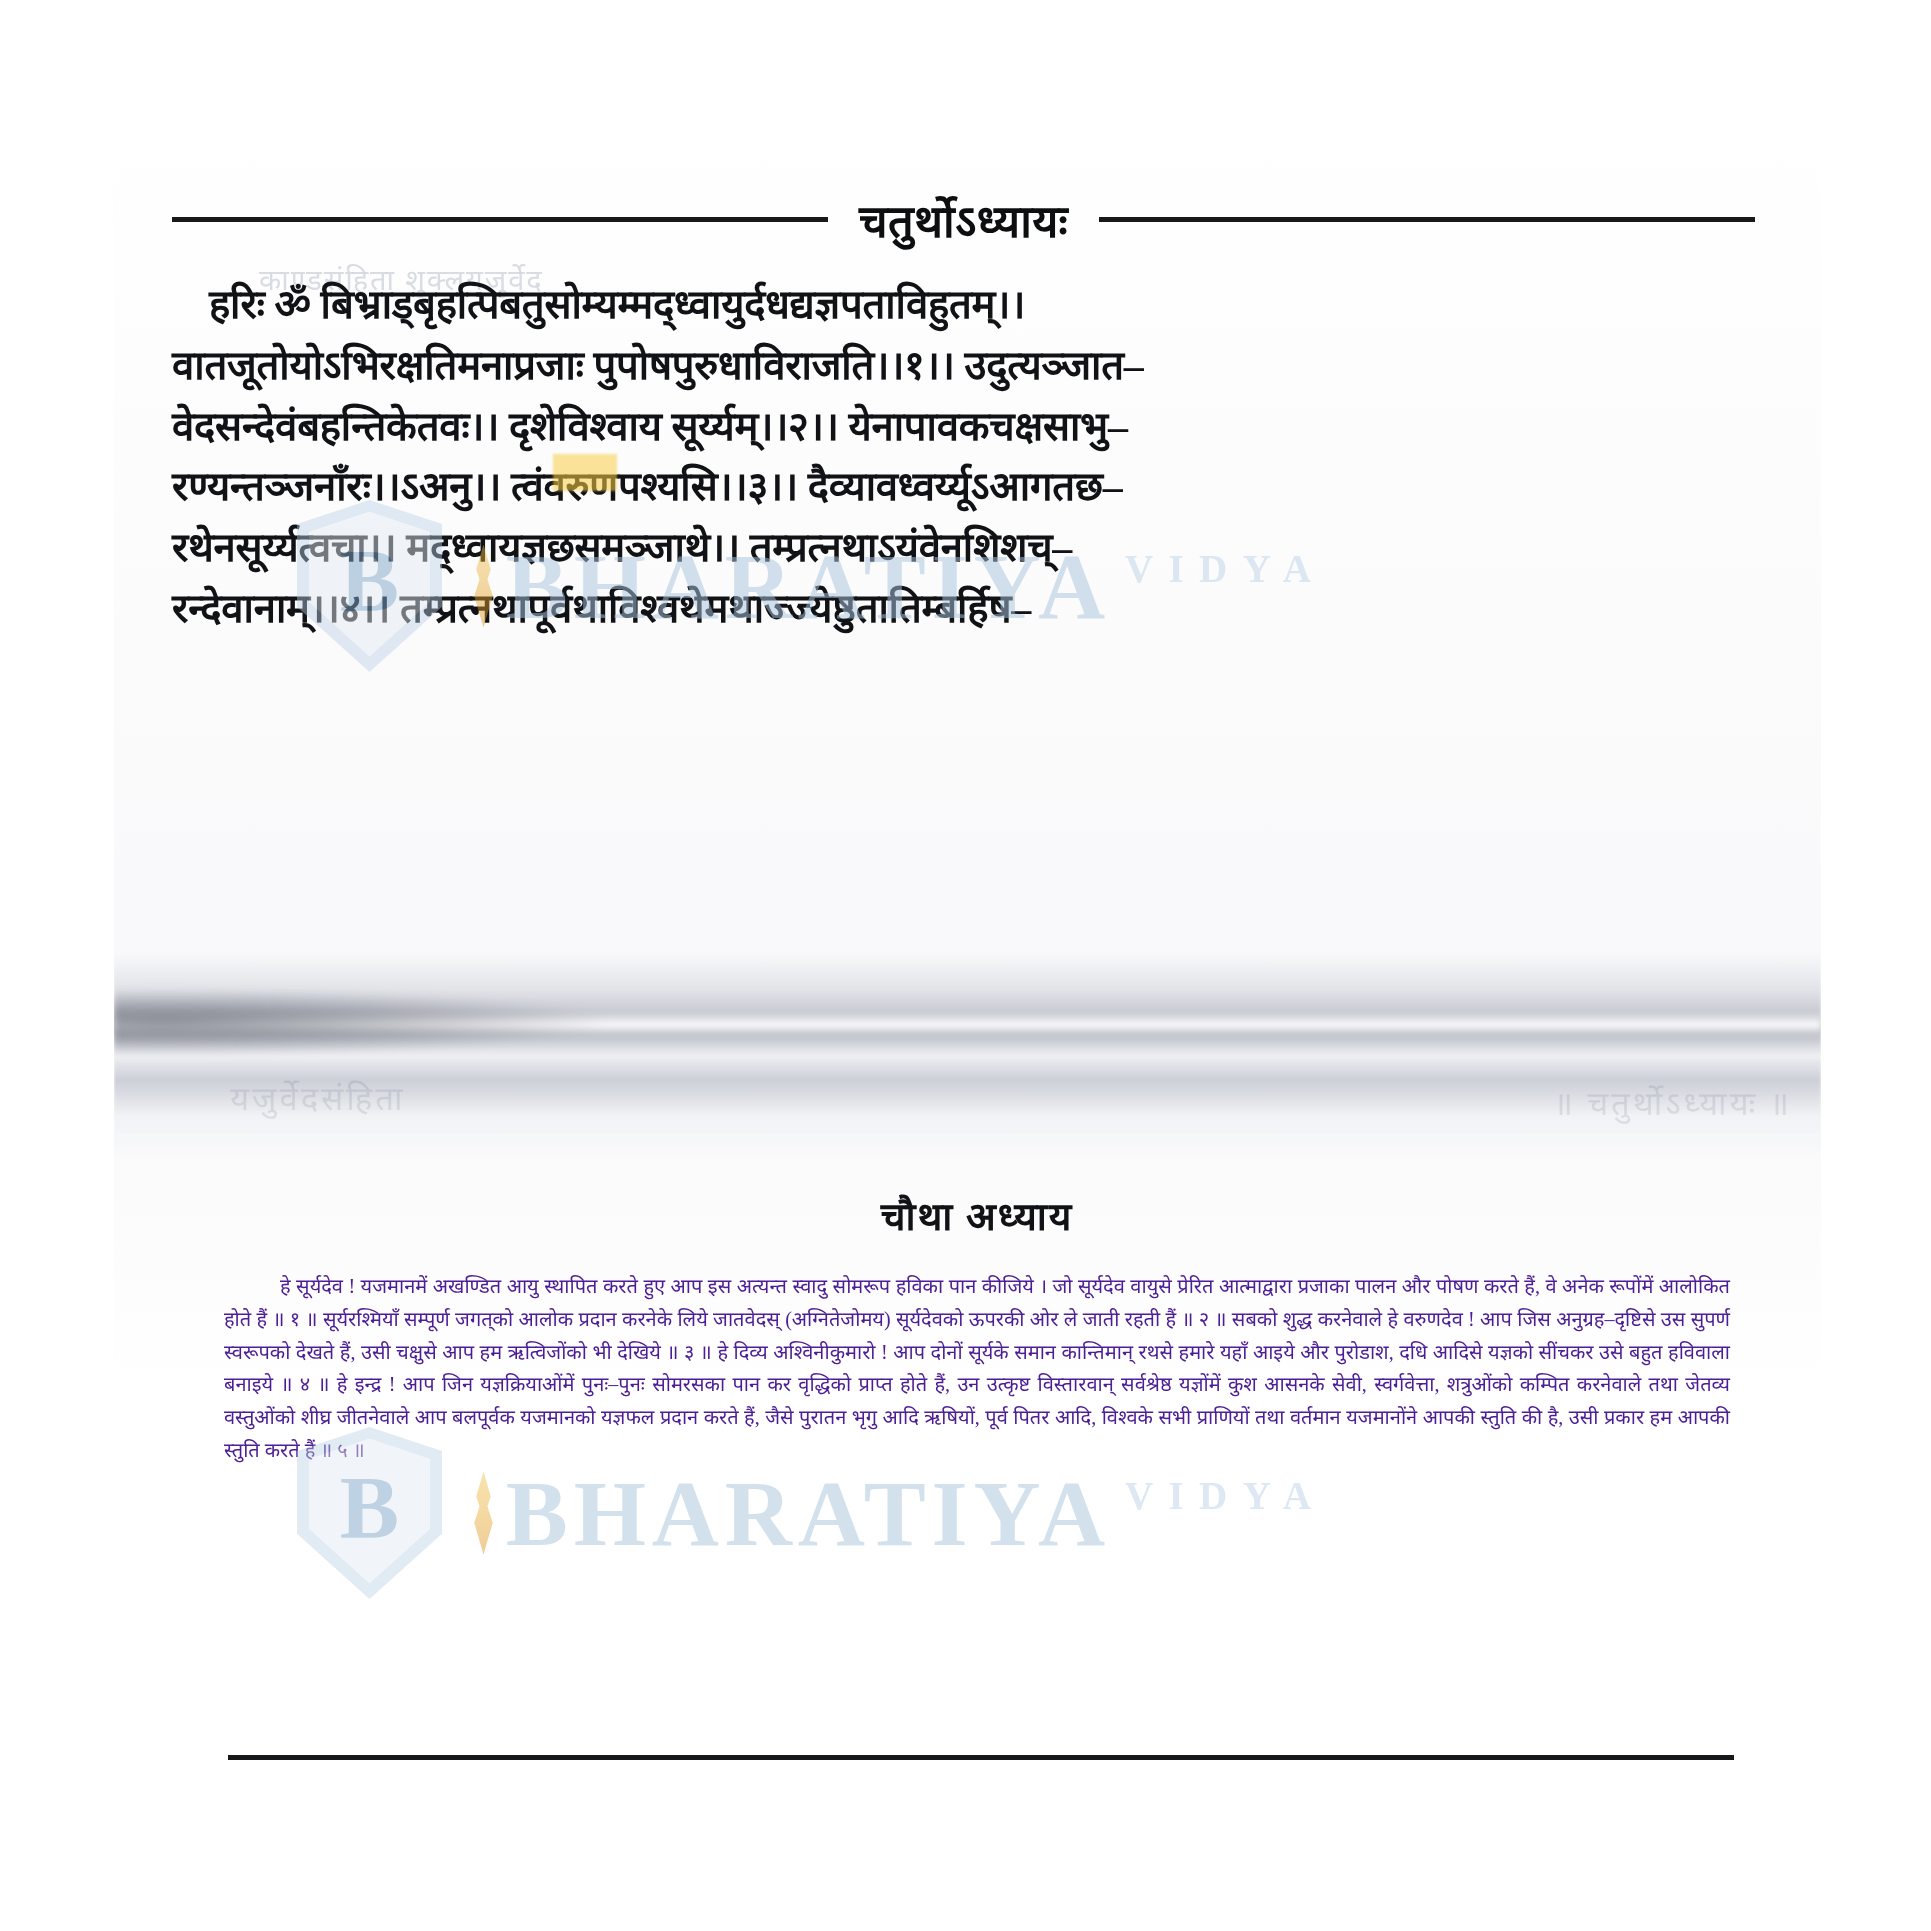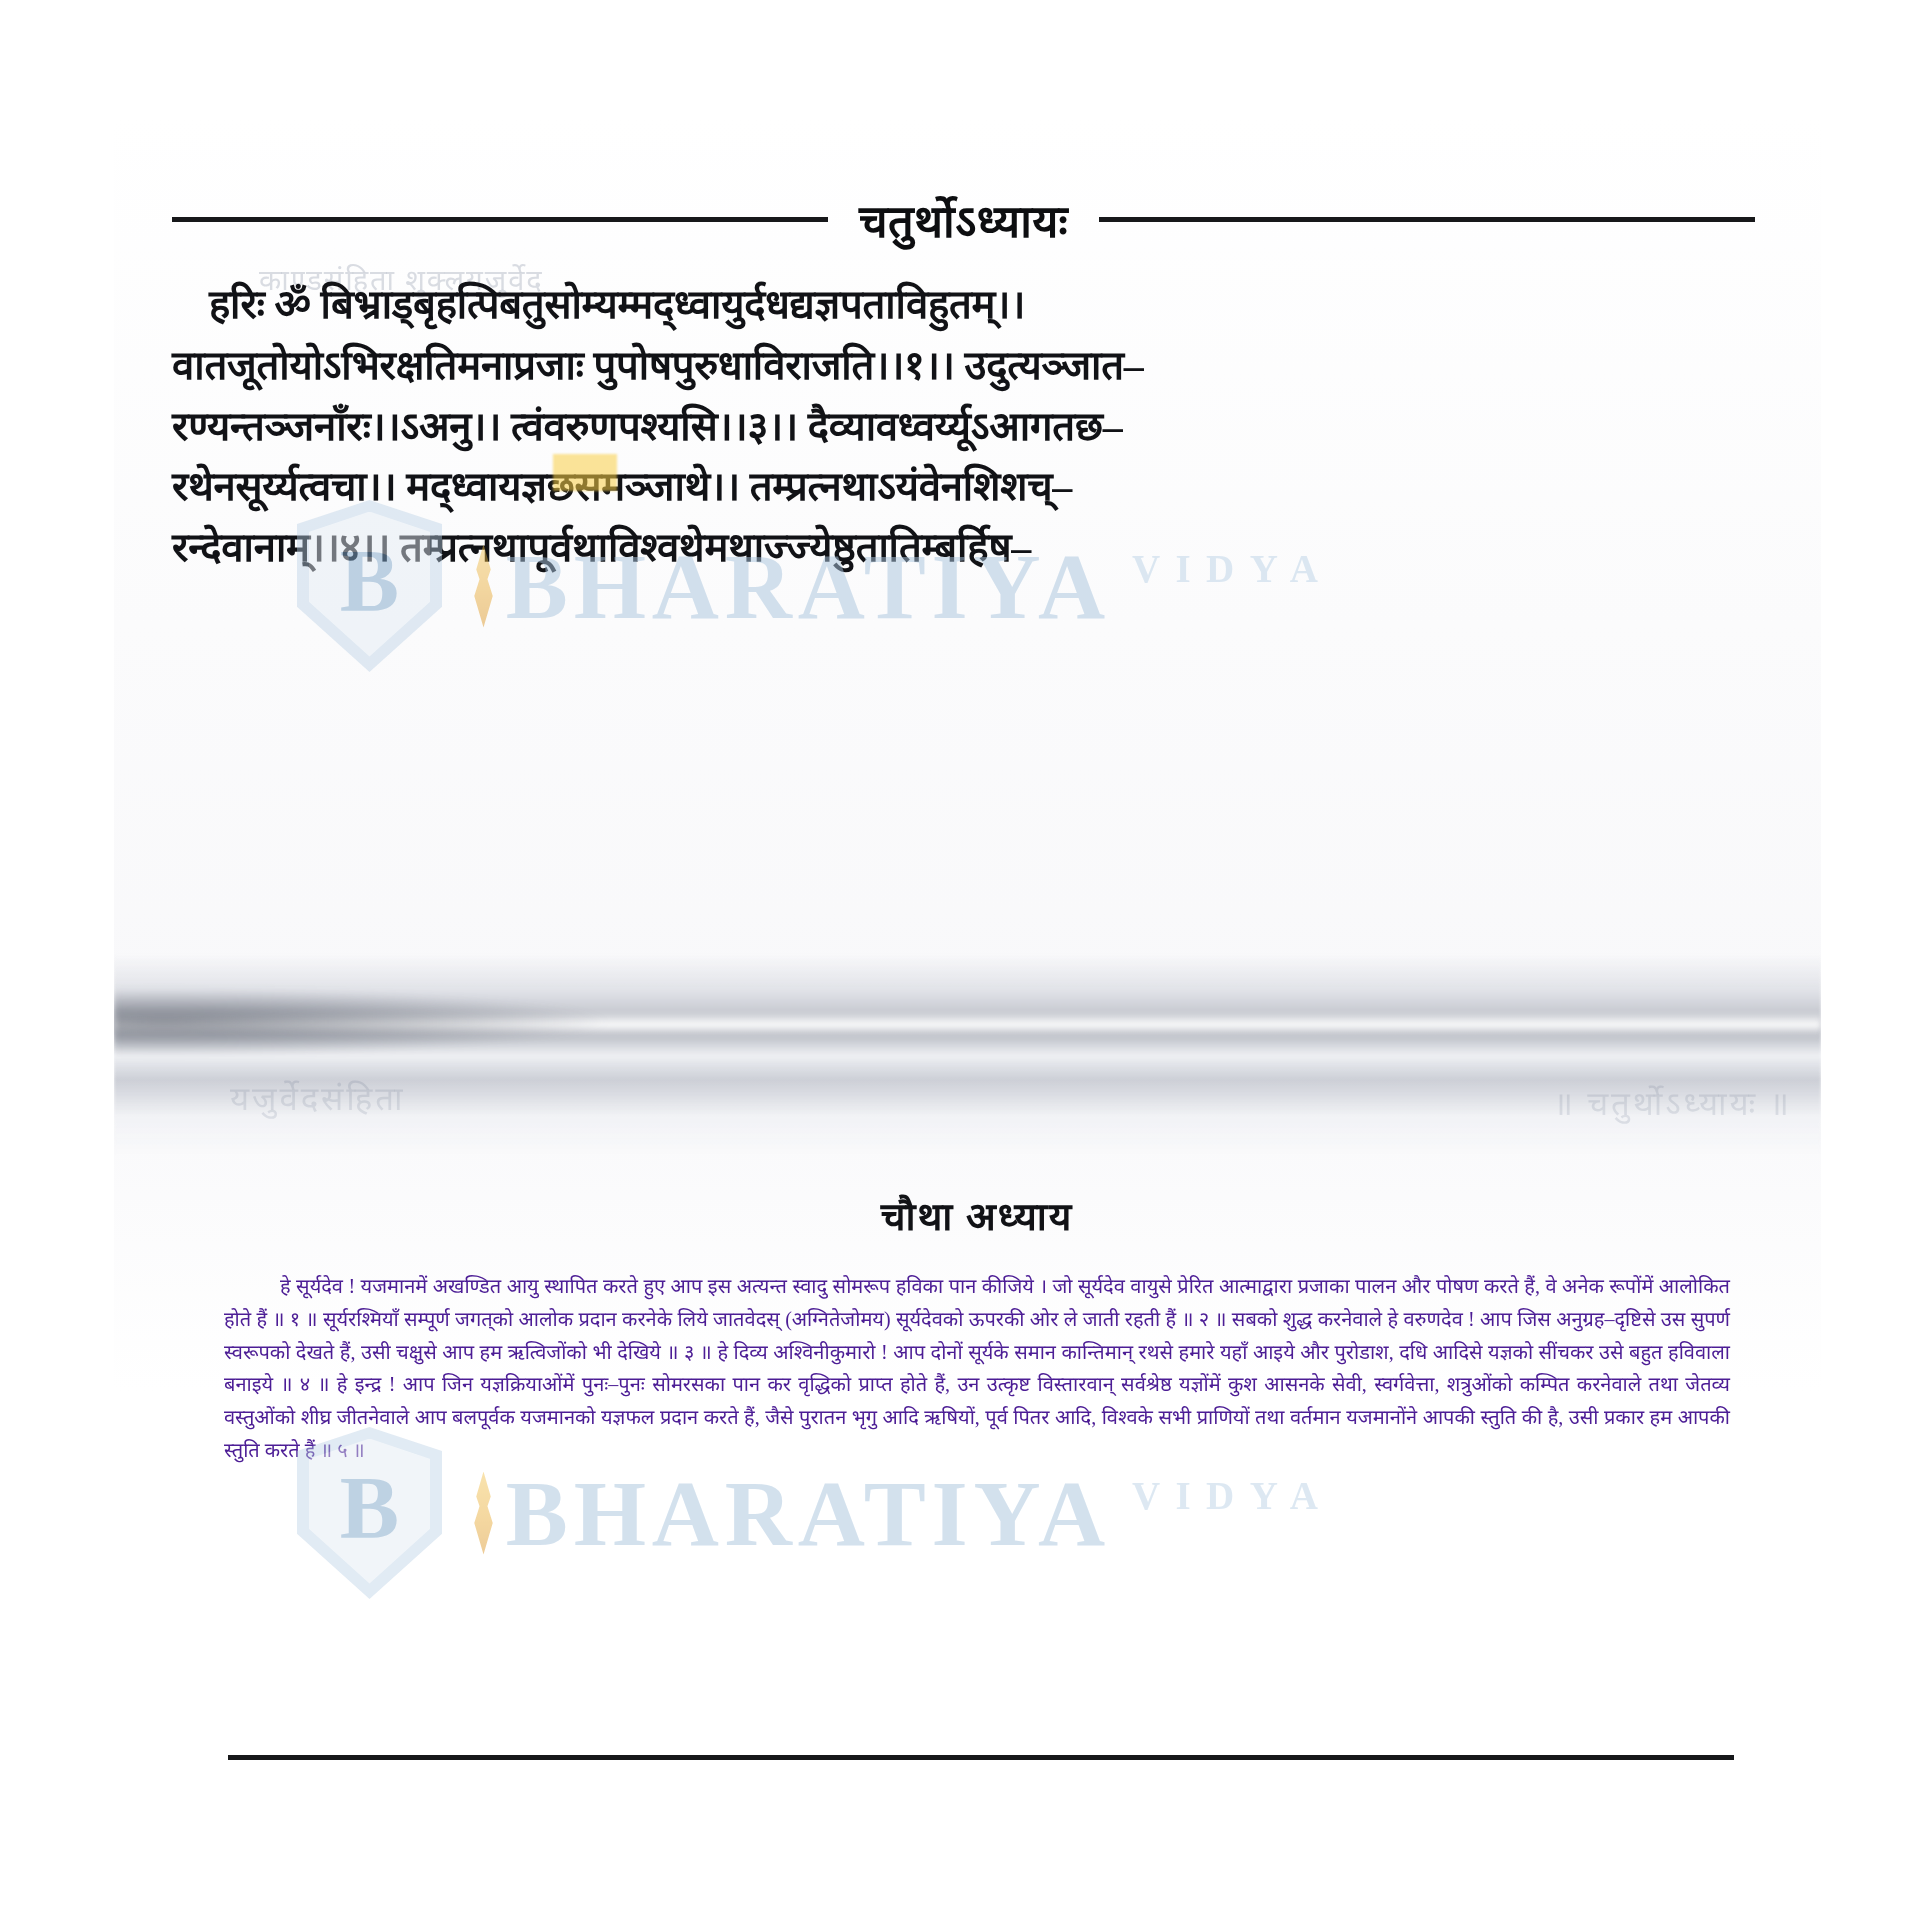--- a/index.html
+++ b/index.html
@@ -227,21 +227,21 @@
     clip-path: polygon(50% 0%, 72% 30%, 62% 42%, 78% 62%, 50% 100%, 22% 62%, 38% 42%, 28% 30%);
     opacity: 0.9;
   }
   .wm-sub {
     font-family: "Liberation Serif", serif;
     font-size: 39px;
     font-weight: 700;
     letter-spacing: 15.4px;
     color: #bcd3e7;
     margin-top: 9.7px;
-    margin-left: 21px;
+    margin-left: 14px;
   }
 
   
   .highlight-smudge {
     position: absolute;
     left: 439px;
     top: 340px;
     width: 64px;
     height: 37px;
     background: rgba(247, 206, 70, 0.55);
@@ -264,20 +264,21 @@
     <div class="sanskrit-block">
 
       <div class="chapter-heading-row">
         <div class="rule"></div>
         <div class="chapter-heading">चतुर्थोऽध्यायः</div>
         <div class="rule"></div>
       </div>
 
       <div class="sanskrit-line indent">हरिः ॐ बिभ्राड्बृहत्पिबतुसोम्यम्मद्ध्वायुर्दधद्यज्ञपताविहुतम्।।</div>
       <div class="sanskrit-line">वातजूतोयोऽभिरक्षतिमनाप्रजाः पुपोषपुरुधाविराजति।।१।। उदुत्यञ्जात–</div>
+      <div class="sanskrit-line">वेदसन्देवंबहन्तिकेतवः।। दृशेविश्वाय सूर्य्यम्।।२।। येनापावकचक्षसाभु–</div>
       <div class="sanskrit-line">रण्यन्तञ्जनाँरः।।ऽअनु।। त्वंवरुणपश्यसि।।३।। दैव्यावध्वर्य्यूऽआगतछ–</div>
       <div class="sanskrit-line">रथेनसूर्य्यत्वचा।। मद्ध्वायज्ञछसमञ्जाथे।। तम्प्रत्नथाऽयंवेनशिशच्–</div>
       <div class="sanskrit-line">रन्देवानाम्।।४।। तम्प्रत्नथापूर्वथाविश्वथेमथाज्ज्येष्ठुतातिम्बर्हिष–</div>
     </div>
 
     <div class="highlight-smudge"></div>
 
     <div class="fold-band"></div>
     <div class="fold-streak"></div>
     <div class="fold-dark"></div>

